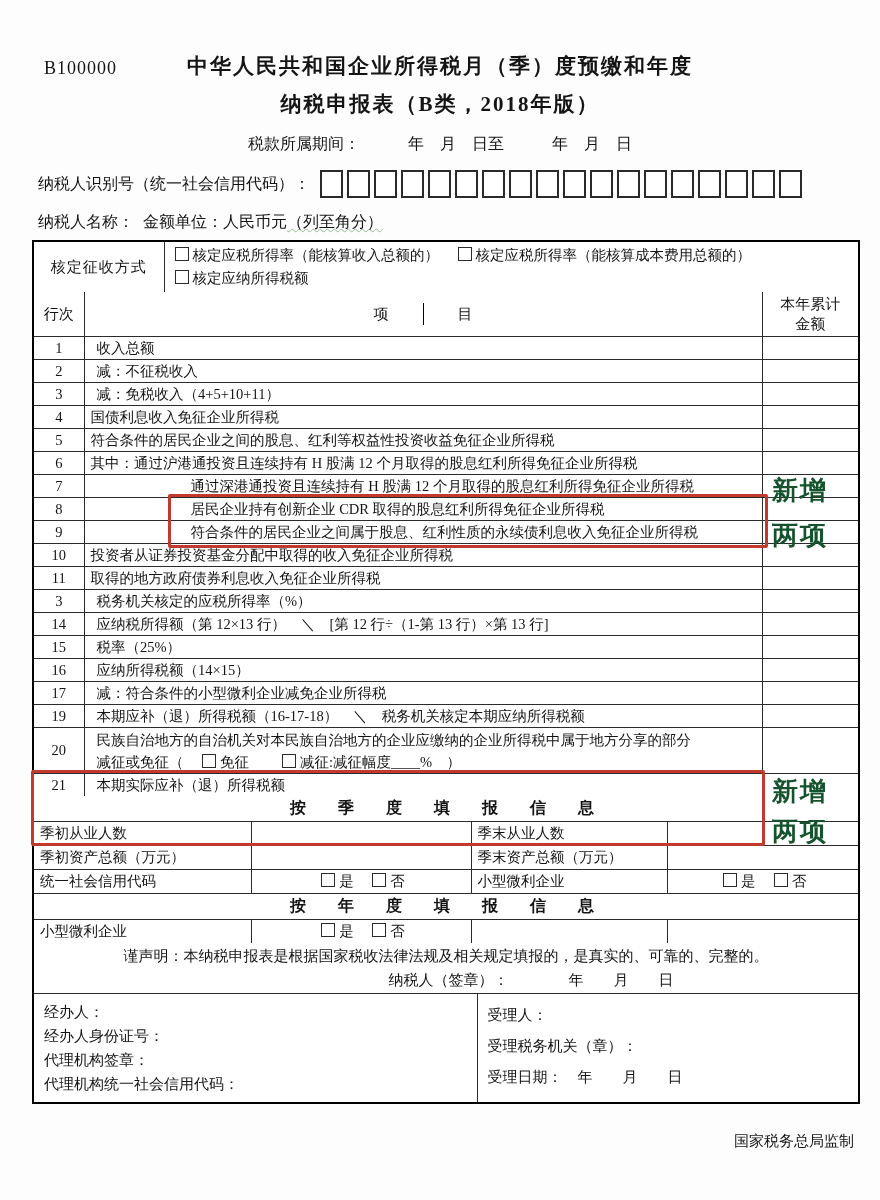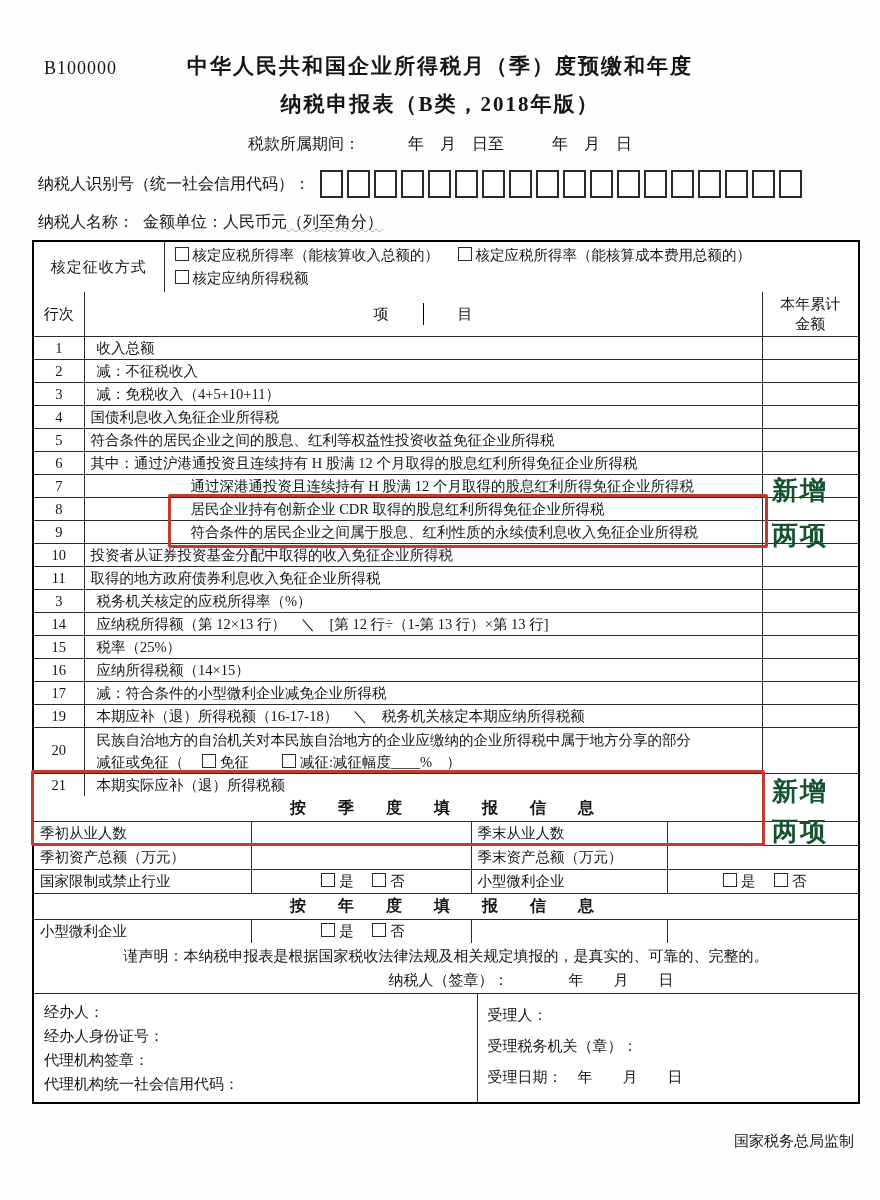--- a/index.html
+++ b/index.html
@@ -261,21 +261,21 @@
             <td>季末从业人数</td>
             <td></td>
           </tr>
           <tr class="ir">
             <td>季初资产总额（万元）</td>
             <td></td>
             <td>季末资产总额（万元）</td>
             <td></td>
           </tr>
           <tr class="ir">
-            <td>国家限制或禁止行业</td>
+            <td>统一社会信用代码</td>
             <td class="cb-cell"><span class="cb"></span>是　<span class="cb"></span>否</td>
             <td>小型微利企业</td>
             <td class="cb-cell"><span class="cb"></span>是　<span class="cb"></span>否</td>
           </tr>
         </tbody>
       <tbody>
           <tr>
             <td class="sec-head" colspan="4">按　年　度　填　报　信　息</td>
           </tr>
       </tbody>

